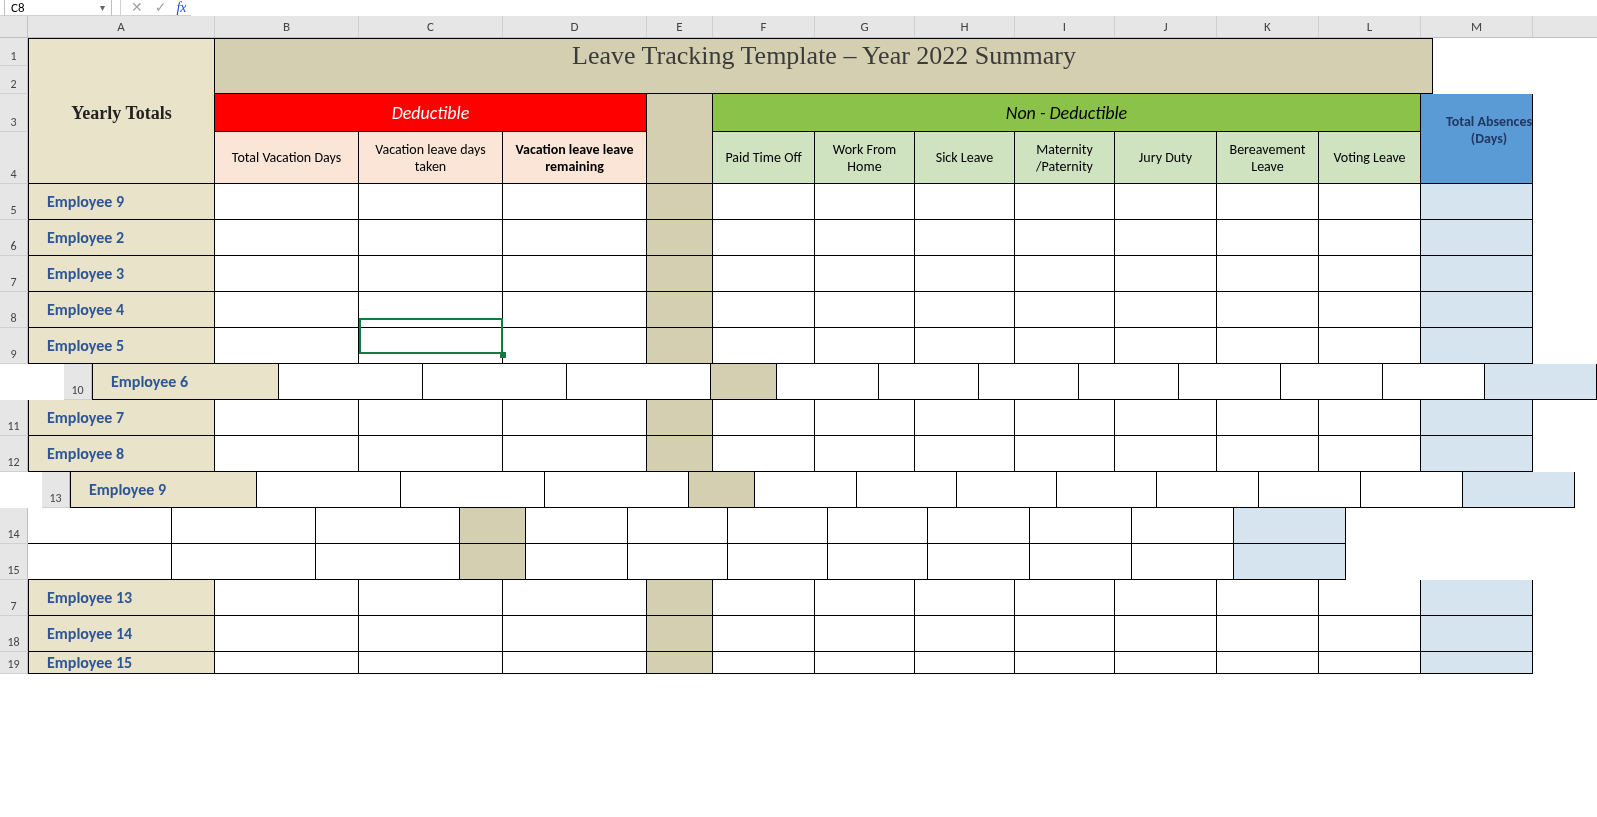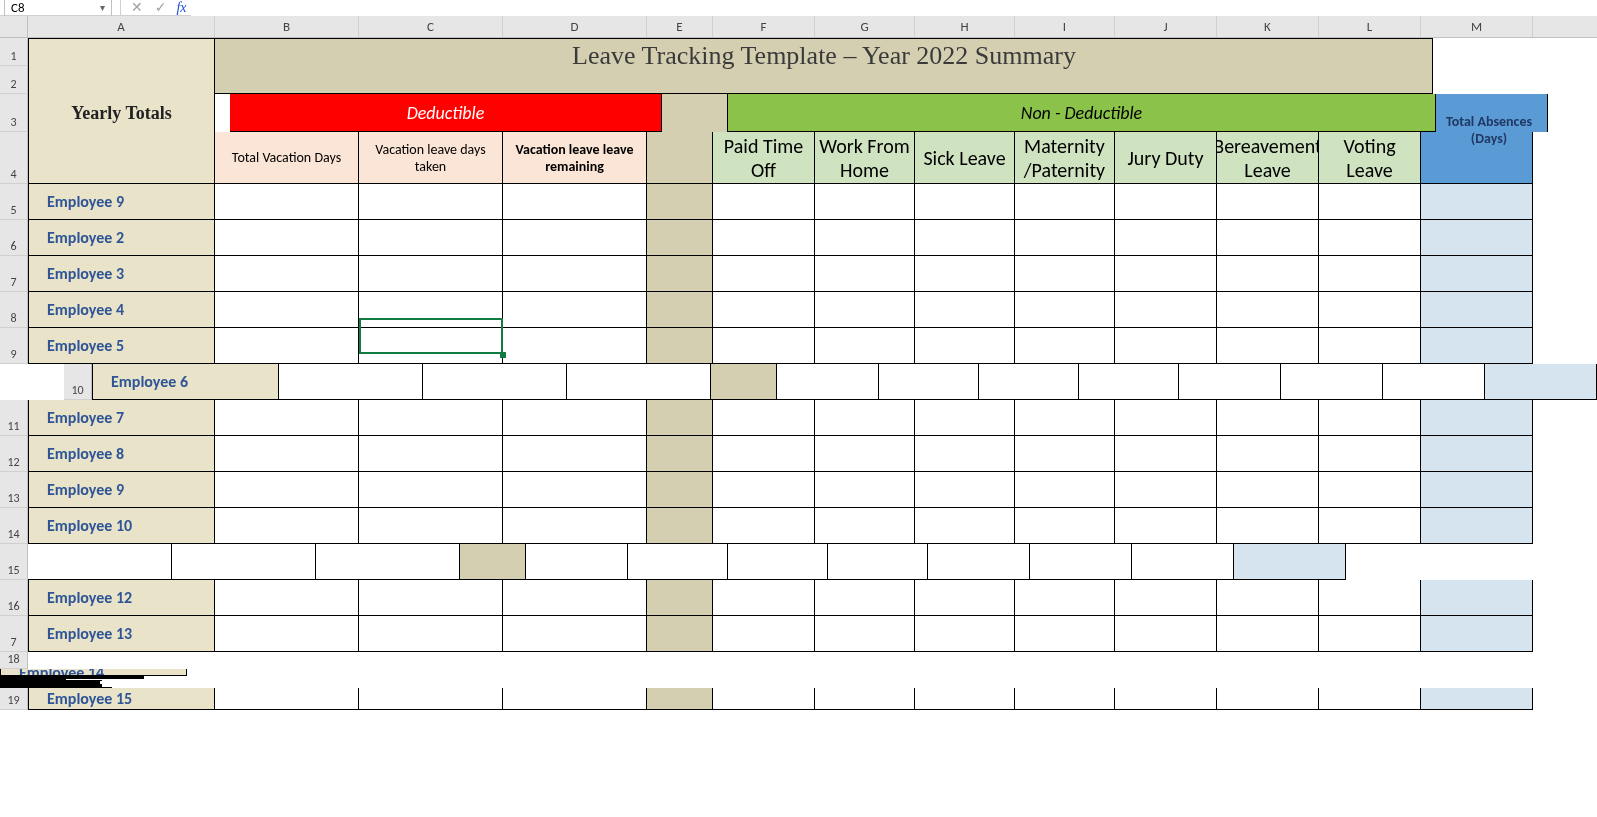--- a/index.html
+++ b/index.html
@@ -34,21 +34,21 @@
 .title-cell { background: #d5cfb1; font-family: 'Comic Sans MS', cursive; font-size: 26px; color: #3a3a3a; font-weight: 500; }
 .yearly-totals { background: #e8e3c9; font-weight: bold; font-size: 18px; font-family: 'Times New Roman', serif; color: #222; }
 .tan-bg { background: #d5cfb1; }
 
 .deductible-head { background: #ff0000; color: #fff; font-style: italic; font-size: 18px; font-family: Calibri, sans-serif; }
 .nondeductible-head { background: #8bc34a; color: #000000; font-style: italic; font-size: 18px; font-family: Calibri, sans-serif; }
 .total-abs { background: #5b9bd5; color: #1f3864; font-weight: bold; font-size: 14px; text-align: center; }
 
 .ded-sub { background: #fbe5d6; font-size: 14px; text-align: center; font-family: Calibri; }
 .ded-sub.bold { font-weight: bold; }
-.nonded-sub { background: #d0e3c0; font-size: 20px; text-align: center; font-family: Calibri; }
+.nonded-sub { background: #d0e3c0; font-size: 14px; text-align: center; font-family: Calibri; }
 
 .emp-cell { background: #e8e3c9; color: #2f5597; font-weight: bold; font-size: 16px; padding-left: 18px; justify-content: flex-start; font-family: Calibri; }
 .data-cell { background: #fff; }
 .light-blue { background: #d6e4f0; }
 .border-b { border-bottom: 1.5px solid #000 !important; }
 .border-r { border-right: 1.5px solid #000 !important; }
 .border-l { border-left: 1.5px solid #000 !important; }
 .border-t { border-top: 1.5px solid #000 !important; }
 
 .active-outline { position: absolute; border: 2px solid #107c41; pointer-events: none; z-index: 5; }
@@ -98,21 +98,21 @@
     </div>
     <div class="row" style="height:28px;">
       <div class="row-h">2</div>
       <div class="cell cA yearly-totals border-l" style="border-top:none;border-bottom:none;border-right:1.5px solid #000;"></div>
       <div class="cell title-cell" style="width:1218px;border-top:none;border-right:1.5px solid #000;border-bottom:1.5px solid #000;height:28px;"></div>
     </div>
 
     <div class="row" style="height:38px;">
       <div class="row-h">3</div>
       <div class="cell cA yearly-totals border-l border-r" style="border-bottom:none;border-top:none;">Yearly Totals</div>
-      <div class="cell deductible-head border-r border-b" style="width:432px;margin-left:15px;">Deductible</div>
+      <div class="cell deductible-head border-r border-b" style="width:432px;">Deductible</div>
       <div class="cell cE tan-bg border-r" style="border-bottom:none;"></div>
       <div class="cell nondeductible-head border-r border-b" style="width:708px;">Non - Deductible</div>
       <div class="cell cM total-abs border-r" style="border-bottom:none;"></div>
     </div>
 
     <div class="row" style="height:52px;">
       <div class="row-h">4</div>
       <div class="cell cA yearly-totals border-l border-r border-b" style="border-top:none;"></div>
       <div class="cell cB ded-sub border-b border-r">Total Vacation Days</div>
       <div class="cell cC ded-sub border-b border-r">Vacation leave days taken</div>
@@ -250,70 +250,53 @@
     <div class="cell cE tan-bg border-b border-r"></div>
     <div class="cell cF data-cell border-b border-r"></div>
     <div class="cell cG data-cell border-b border-r"></div>
     <div class="cell cH data-cell border-b border-r"></div>
     <div class="cell cI data-cell border-b border-r"></div>
     <div class="cell cJ data-cell border-b border-r"></div>
     <div class="cell cK data-cell border-b border-r"></div>
     <div class="cell cL data-cell border-b border-r"></div>
     <div class="cell cM light-blue border-b border-r"></div>
   </div>
-        <div class="row" style="height: 36px;">
+        <div class="row" style="height: 36px; padding-left: 42px;">
     <div class="row-h">13</div>
     <div class="cell cA emp-cell border-l border-r border-b">Employee 9</div>
     <div class="cell cB data-cell border-b border-r"></div>
     <div class="cell cC data-cell border-b border-r"></div>
     <div class="cell cD data-cell border-b border-r"></div>
     <div class="cell cE tan-bg border-b border-r"></div>
     <div class="cell cF data-cell border-b border-r"></div>
     <div class="cell cG data-cell border-b border-r"></div>
     <div class="cell cH data-cell border-b border-r"></div>
     <div class="cell cI data-cell border-b border-r"></div>
     <div class="cell cJ data-cell border-b border-r"></div>
     <div class="cell cK data-cell border-b border-r"></div>
     <div class="cell cL data-cell border-b border-r"></div>
     <div class="cell cM light-blue border-b border-r"></div>
   </div>
         <div class="row" style="height: 36px;">
     <div class="row-h">14</div>
-    <div class="cell cA emp-cell border-l border-r border-b">Employee 10</div>
     <div class="cell cB data-cell border-b border-r"></div>
     <div class="cell cC data-cell border-b border-r"></div>
     <div class="cell cD data-cell border-b border-r"></div>
     <div class="cell cE tan-bg border-b border-r"></div>
     <div class="cell cF data-cell border-b border-r"></div>
     <div class="cell cG data-cell border-b border-r"></div>
     <div class="cell cH data-cell border-b border-r"></div>
     <div class="cell cI data-cell border-b border-r"></div>
     <div class="cell cJ data-cell border-b border-r"></div>
     <div class="cell cK data-cell border-b border-r"></div>
     <div class="cell cL data-cell border-b border-r"></div>
     <div class="cell cM light-blue border-b border-r"></div>
   </div>
         <div class="row" style="height: 36px;">
     <div class="row-h">15</div>
-    <div class="cell cB data-cell border-b border-r"></div>
-    <div class="cell cC data-cell border-b border-r"></div>
-    <div class="cell cD data-cell border-b border-r"></div>
-    <div class="cell cE tan-bg border-b border-r"></div>
-    <div class="cell cF data-cell border-b border-r"></div>
-    <div class="cell cG data-cell border-b border-r"></div>
-    <div class="cell cH data-cell border-b border-r"></div>
-    <div class="cell cI data-cell border-b border-r"></div>
-    <div class="cell cJ data-cell border-b border-r"></div>
-    <div class="cell cK data-cell border-b border-r"></div>
-    <div class="cell cL data-cell border-b border-r"></div>
-    <div class="cell cM light-blue border-b border-r"></div>
-  </div>
-        <div class="row" style="height: 36px;">
-    <div class="row-h">16</div>
-    <div class="cell cA emp-cell border-l border-r border-b">Employee 12</div>
     <div class="cell cB data-cell border-b border-r"></div>
     <div class="cell cC data-cell border-b border-r"></div>
     <div class="cell cD data-cell border-b border-r"></div>
     <div class="cell cE tan-bg border-b border-r"></div>
     <div class="cell cF data-cell border-b border-r"></div>
     <div class="cell cG data-cell border-b border-r"></div>
     <div class="cell cH data-cell border-b border-r"></div>
     <div class="cell cI data-cell border-b border-r"></div>
     <div class="cell cJ data-cell border-b border-r"></div>
     <div class="cell cK data-cell border-b border-r"></div>
@@ -329,21 +312,21 @@
     <div class="cell cE tan-bg border-b border-r"></div>
     <div class="cell cF data-cell border-b border-r"></div>
     <div class="cell cG data-cell border-b border-r"></div>
     <div class="cell cH data-cell border-b border-r"></div>
     <div class="cell cI data-cell border-b border-r"></div>
     <div class="cell cJ data-cell border-b border-r"></div>
     <div class="cell cK data-cell border-b border-r"></div>
     <div class="cell cL data-cell border-b border-r"></div>
     <div class="cell cM light-blue border-b border-r"></div>
   </div>
-        <div class="row" style="height: 36px; flex-direction: column;">
+        <div class="row" style="height: 36px;">
     <div class="row-h">18</div>
     <div class="cell cA emp-cell border-l border-r border-b">Employee 14</div>
     <div class="cell cB data-cell border-b border-r"></div>
     <div class="cell cC data-cell border-b border-r"></div>
     <div class="cell cD data-cell border-b border-r"></div>
     <div class="cell cE tan-bg border-b border-r"></div>
     <div class="cell cF data-cell border-b border-r"></div>
     <div class="cell cG data-cell border-b border-r"></div>
     <div class="cell cH data-cell border-b border-r"></div>
     <div class="cell cI data-cell border-b border-r"></div>

